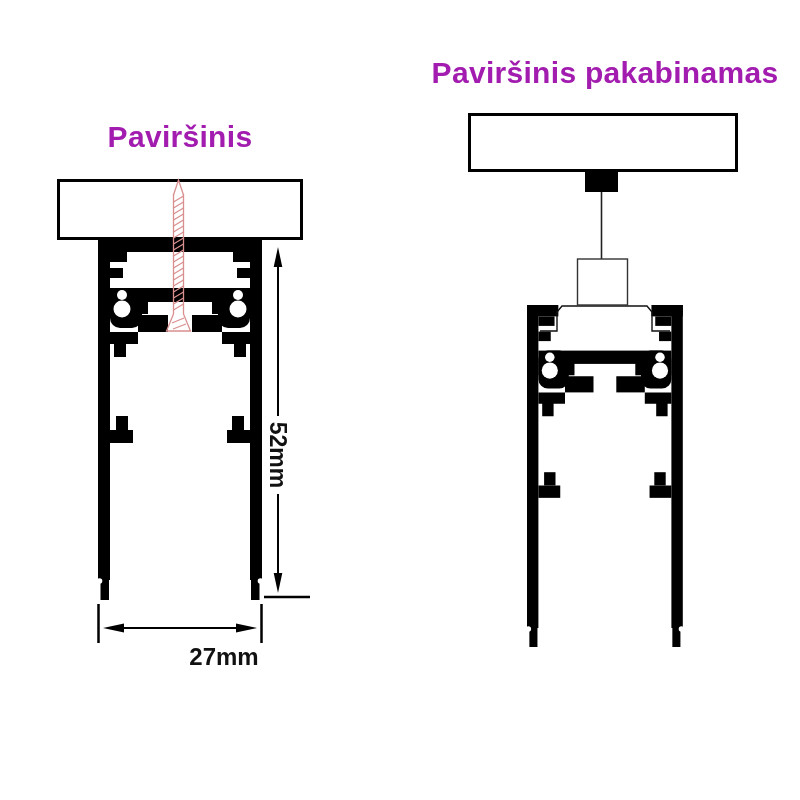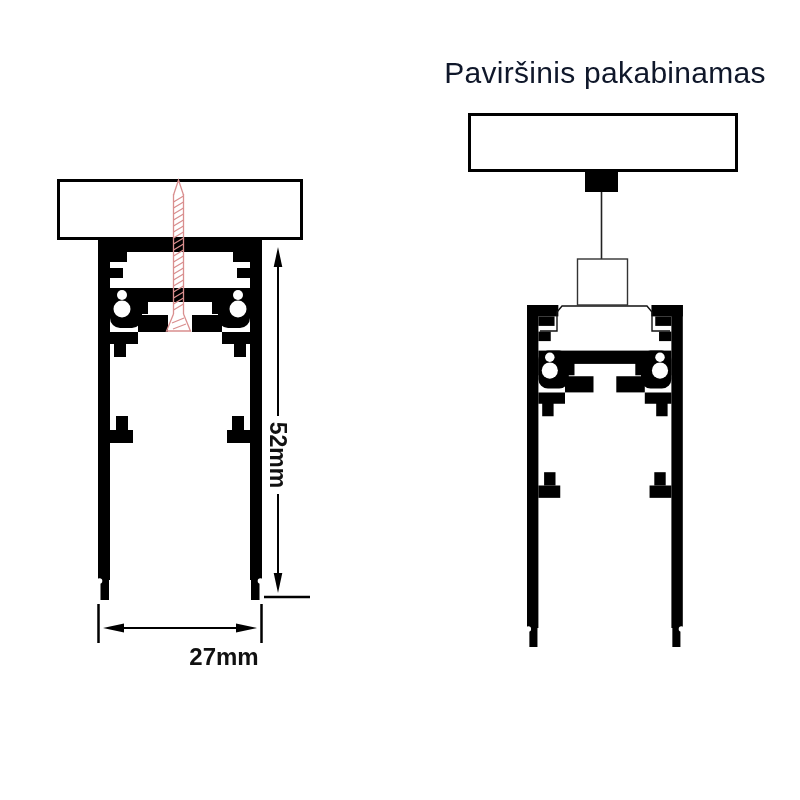--- a/index.html
+++ b/index.html
@@ -15,23 +15,23 @@
     background: #ffffff;
     overflow: hidden;
   }
   .canvas svg {
     position: absolute;
     left: 0;
     top: 0;
   }
   .diagram-title {
     position: absolute;
-    color: #0f172a;
+    color: #a21caf;
     font-size: 30px;
-    font-weight: 400;
+    font-weight: 700;
     letter-spacing: 0.3px;
     text-align: center;
     white-space: nowrap;
   }
   .title-left  { left: 60px;  top: 120px; width: 240px; }
   .title-right { left: 418px; top: 56px;  width: 374px; }
   .dim-label {
     position: absolute;
     color: #111111;
     font-size: 23px;
@@ -146,16 +146,17 @@
         <rect x="131" y="0" width="33" height="12" fill="#000"></rect>
         <use href="#railShape"></use>
       </g>
 
       <path d="M540,331 H557 V312 L562,306 H647 L652,312 V331 H670" fill="none" stroke="#111" stroke-width="1.4"></path>
 
       <rect x="577.5" y="259" width="50" height="46" fill="#fff" stroke="#333" stroke-width="1.4"></rect>
     </g>
   </svg>
 
+  <div class="diagram-title title-left">Paviršinis</div>
   <div class="diagram-title title-right">Paviršinis pakabinamas</div>
   <div class="dim-label dim-52">52mm</div>
   <div class="dim-label dim-27">27mm</div>
 </div>
 
 </body></html>

